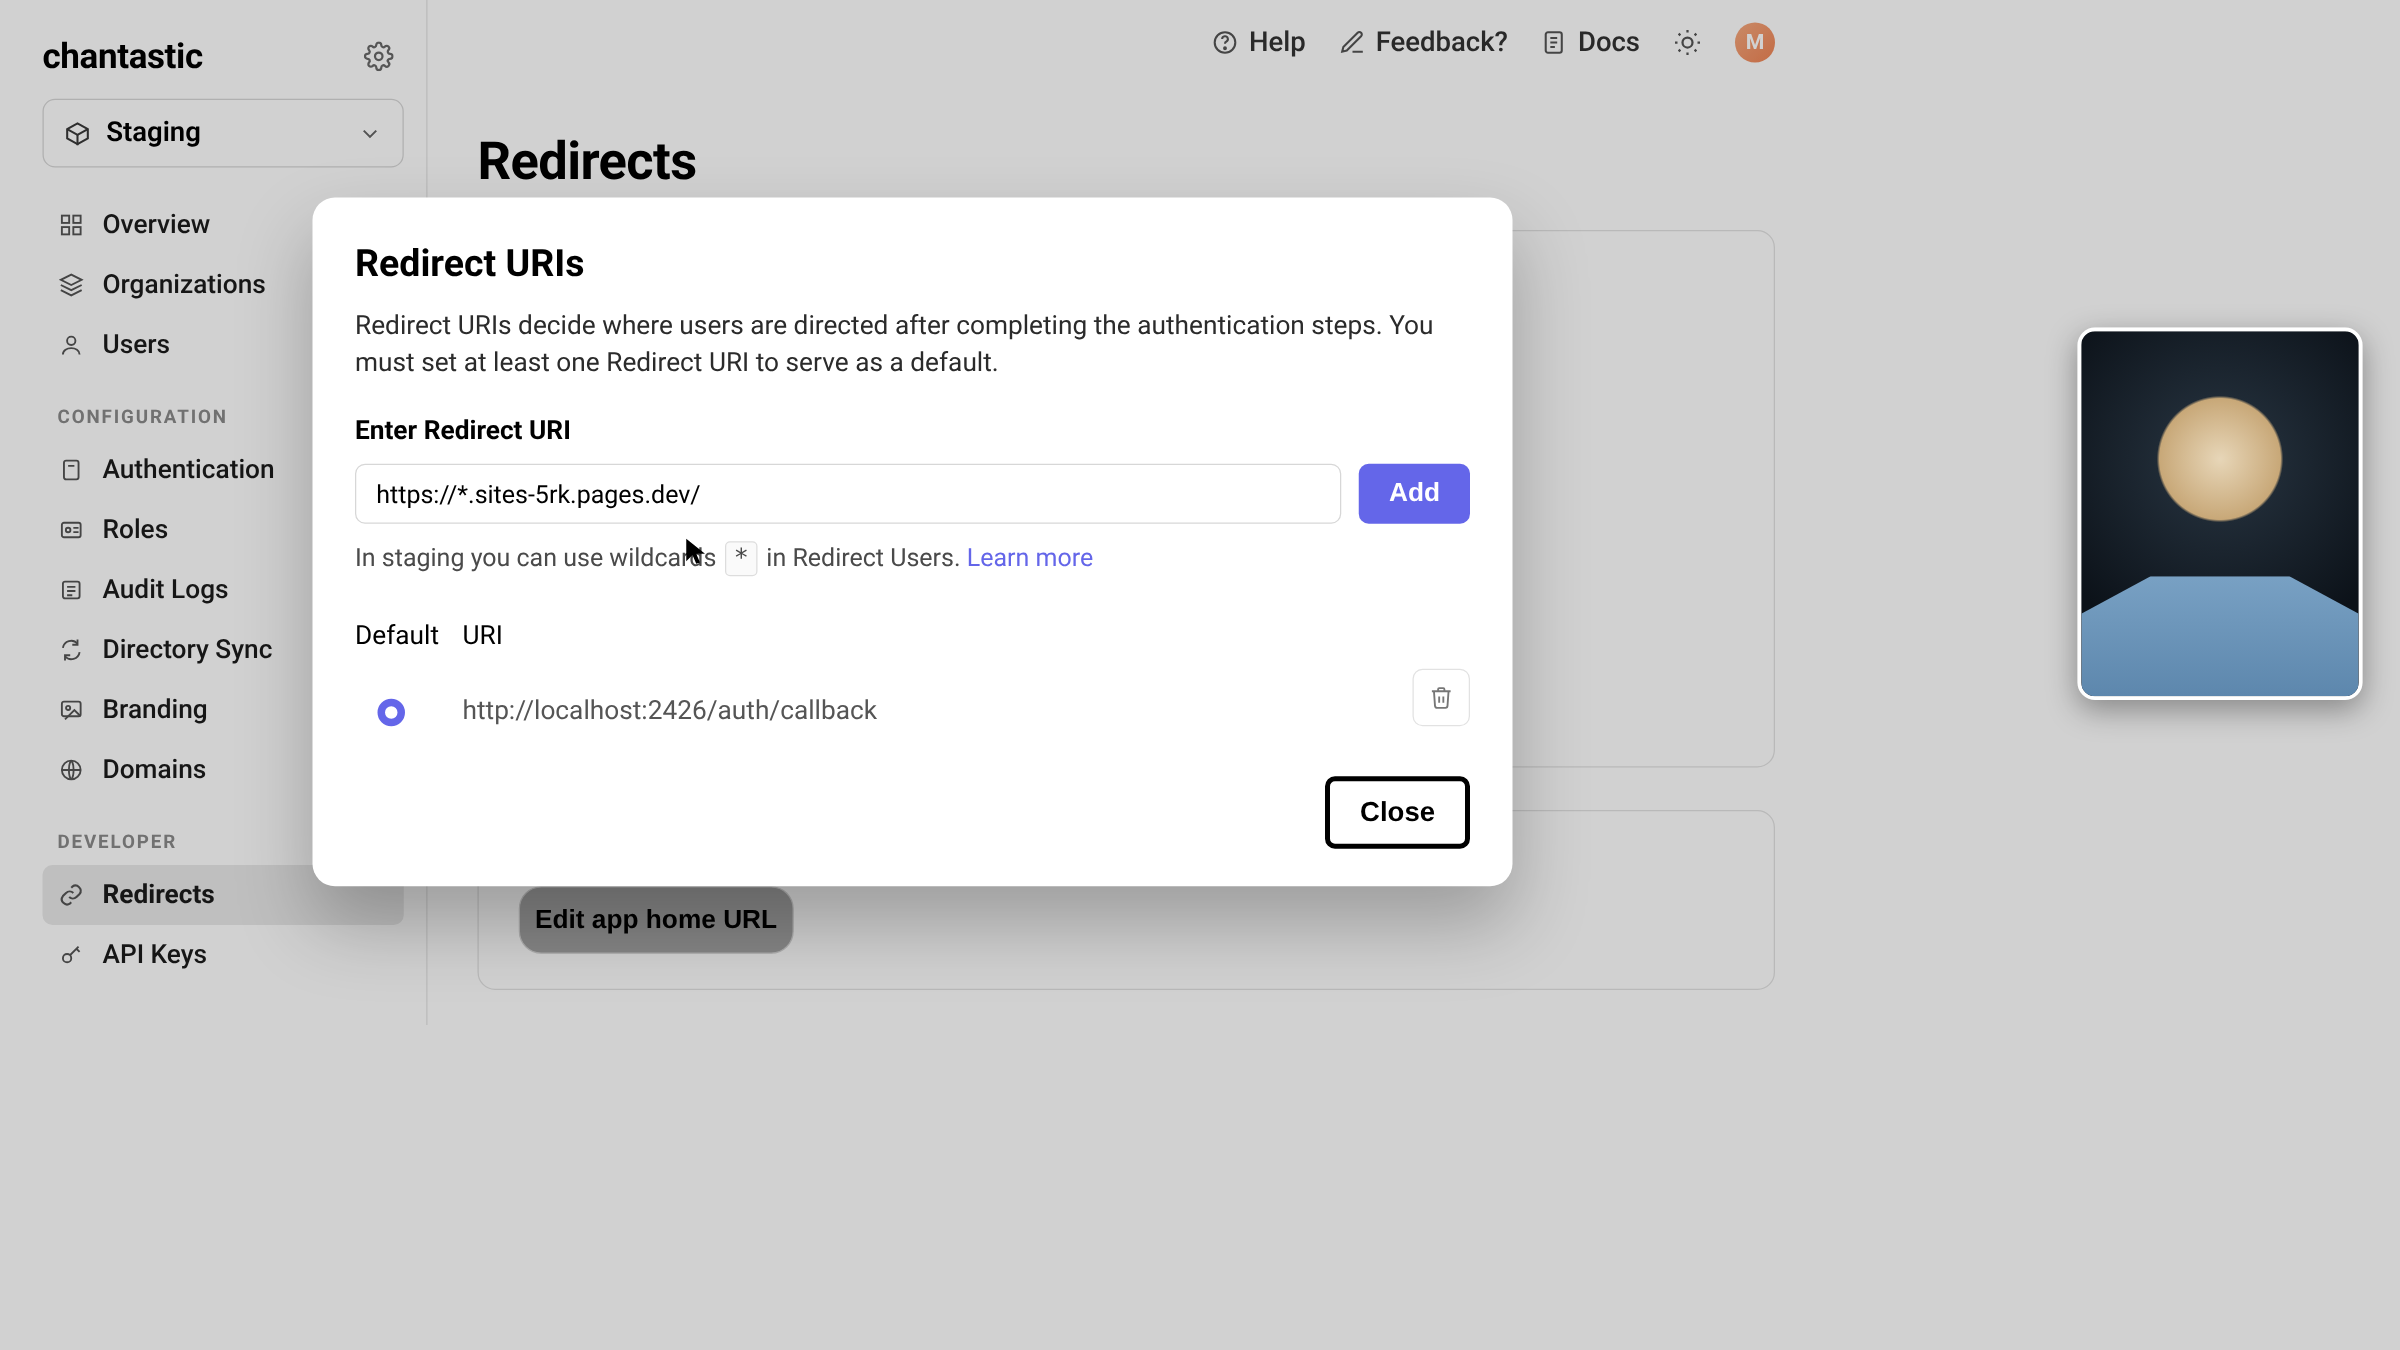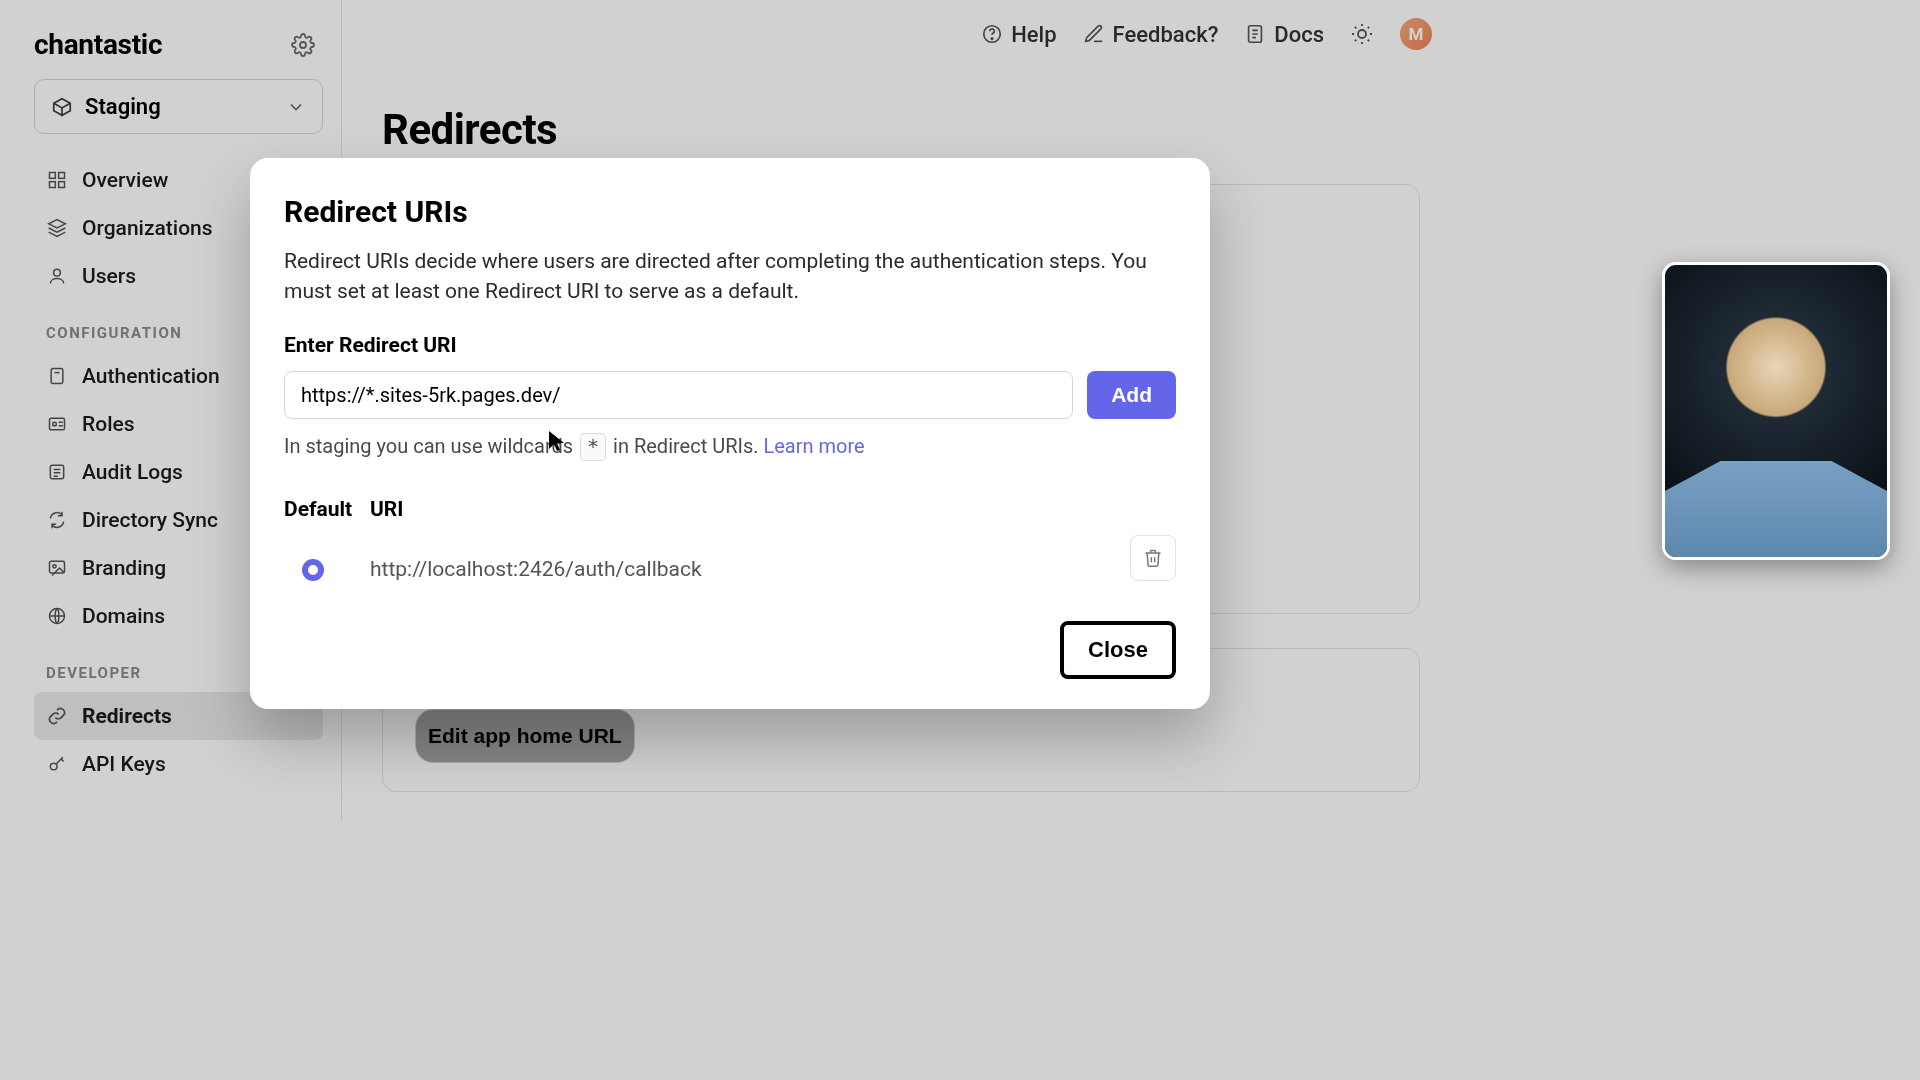--- a/index.html
+++ b/index.html
@@ -21,21 +21,21 @@
   .env-select .label { font-size: 22px; font-weight: 600; flex: 1; }
   .env-select .chev  { color: #666; }
 
   .nav-item { display: flex; align-items: center; gap: 14px; padding: 12px 12px; border-radius: 8px; font-size: 21px; font-weight: 500; color: #1c1c1c; cursor: pointer; }
   .nav-item .icon { color: #555; width: 22px; display:flex; justify-content:center; }
   .nav-item.active { background: #e9e9e9; font-weight: 700; }
 
   .section-label { font-size: 15px; font-weight: 700; letter-spacing: 1.5px; color: #8a8a8a; padding: 24px 12px 10px 12px; }
 
   
-  .topbar { position: absolute; right: 28px; top: 18px; display: flex; align-items: center; gap: 26px; }
+  .topbar { position: absolute; right: 40px; top: 18px; display: flex; align-items: center; gap: 26px; }
   .top-link { display: flex; align-items: center; gap: 8px; font-size: 22px; font-weight: 500; color: #333; cursor: pointer; }
   .top-link .icon { color: #555; }
   .avatar { width: 32px; height: 32px; border-radius: 50%; background: linear-gradient(135deg,#f5a97f,#ef8354); color:#fff; font-weight:700; font-size:17px; display:flex; align-items:center; justify-content:center; }
 
   .page-title { font-size: 42px; font-weight: 700; margin-top: 85px; margin-bottom: 30px; letter-spacing:-.5px; }
 
   .panel { border: 1px solid #e2e2e2; border-radius: 14px; padding: 28px 32px; margin-bottom: 34px; max-width: 1050px; }
   .panel-btn { display:inline-flex; align-items:center; border:1px solid #d4d4d4; border-radius:18px; padding:14px 12px; font-size:21px; font-weight:600; background:#a3a3a3; }
 
   
@@ -47,21 +47,21 @@
   .modal p.desc { font-size: 21px; line-height: 1.42; color: #2b2b2b; margin-bottom: 26px; }
   .field-label { font-size: 21px; font-weight: 700; margin-bottom: 14px; }
   .input-row { display: flex; gap: 14px; margin-bottom: 14px; }
   .uri-input { flex:1; border:1px solid #d7d7d7; border-radius:8px; padding: 0 16px; height:48px; font-size:20px; font-family:inherit; }
   .add-btn { background:#6466e9; color:#fff; border:none; border-radius:8px; padding:0 24px; font-size:21px; font-weight:600; cursor:pointer; height:48px; }
   .hint { font-size: 20px; color:#4a4a4a; margin-bottom: 36px; }
   .hint .star { display:inline-block; border:1px solid #ddd; border-radius:4px; padding:0 6px 2px 6px; font-family:monospace; background:#fafafa; margin:0 2px; }
   .hint a { color:#6466e9; text-decoration:none; }
 
   .table { width:100%; }
-  .thead { display:flex; font-size:21px; font-weight:700; padding-bottom:14px; }
+  .thead { display:flex; font-size:21px; font-weight:400; padding-bottom:14px; }
   .col-default { width: 86px; }
   .col-uri     { flex:1; }
   .trow { display:flex; align-items:flex-end; font-size:21px; color:#555; }
   .radio { width:22px; height:22px; border-radius:50%; border:6px solid #6466e9; background:#fff; margin-left:18px; }
   .trash { width:46px; height:46px; border:1px solid #e2e2e2; border-radius:8px; display:flex; align-items:center; justify-content:center; color:#777; cursor:pointer; }
 
   .modal-footer { display:flex; justify-content:flex-end; margin-top:40px; }
   .close-btn { border:4px solid #000000; background:#fff; border-radius:8px; padding:12px 24px; font-size:22px; font-weight:600; cursor:pointer; }
 
   
@@ -273,21 +273,21 @@
 <div class="modal">
   <h2>Redirect URIs</h2>
   <p class="desc">Redirect URIs decide where users are directed after completing the authentication steps. You must set at least one Redirect URI to serve as a default.</p>
 
   <div class="field-label">Enter Redirect URI</div>
   <div class="input-row">
     <input class="uri-input" value="https://*.sites-5rk.pages.dev/" style="">
     <button class="add-btn">Add</button>
   </div>
   <div class="hint">
-    <span>In staging you can use wildcards </span><span class="star">*</span><span> in Redirect URIs. </span><a href="#">Learn more</a>
+    <span>In staging you can use wildcards </span><span class="star">*</span><span> in Redirect Users. </span><a href="#">Learn more</a>
   </div>
 
   <div class="table">
     <div class="thead">
       <div class="col-default">Default</div>
       <div class="col-uri">URI</div>
     </div>
     <div class="trow">
       <div class="col-default">
           <div class="radio"></div>

